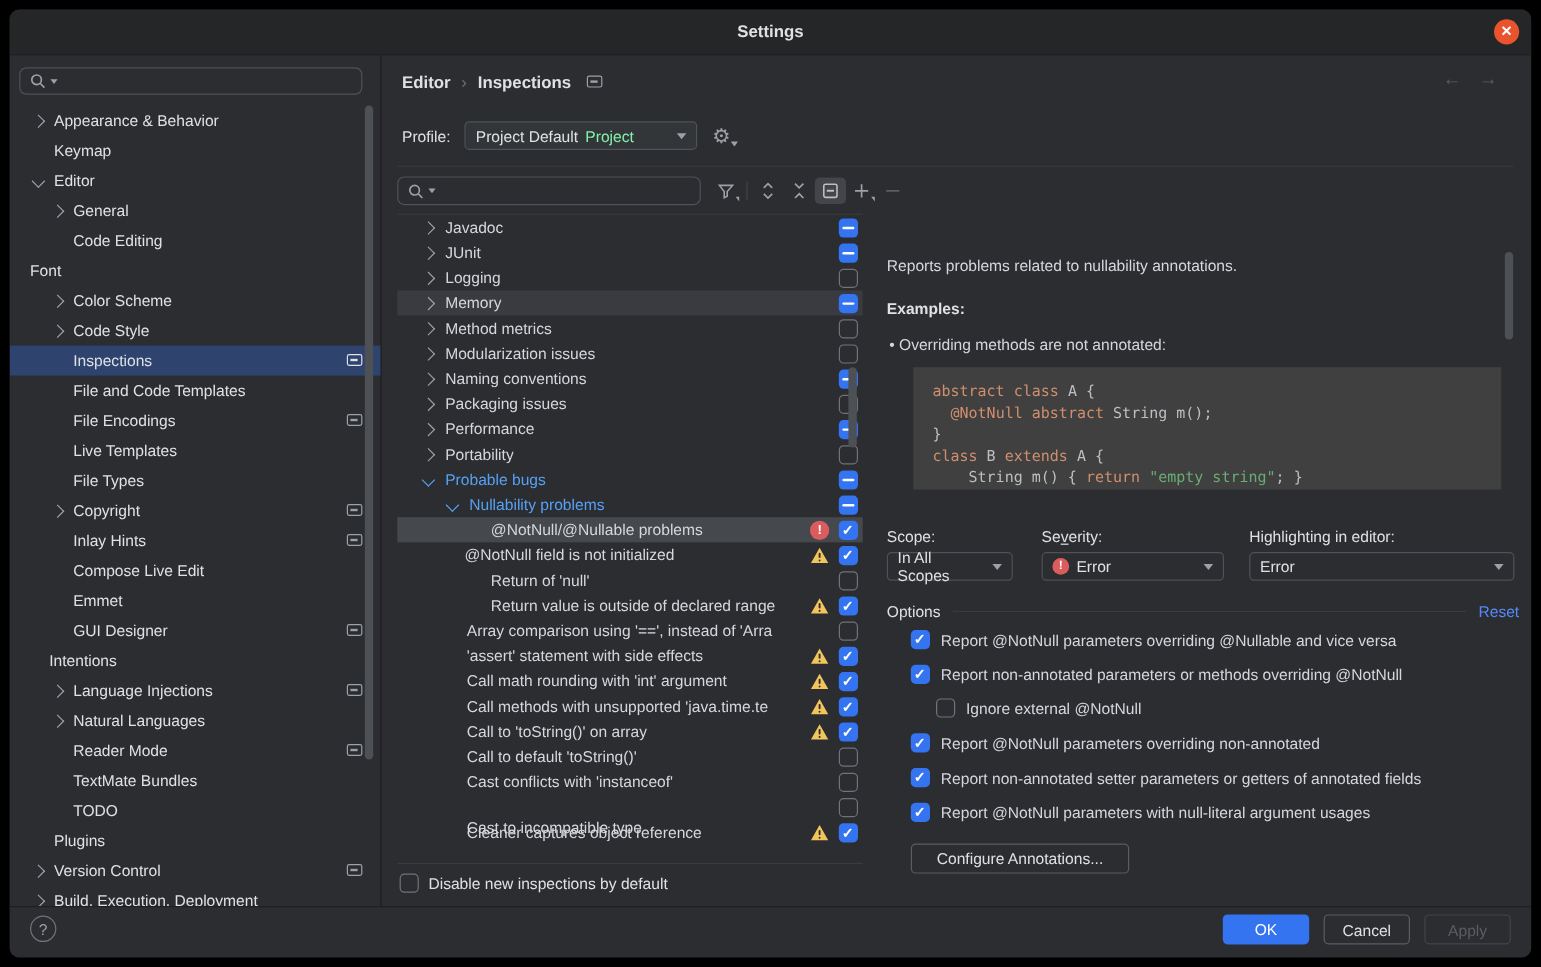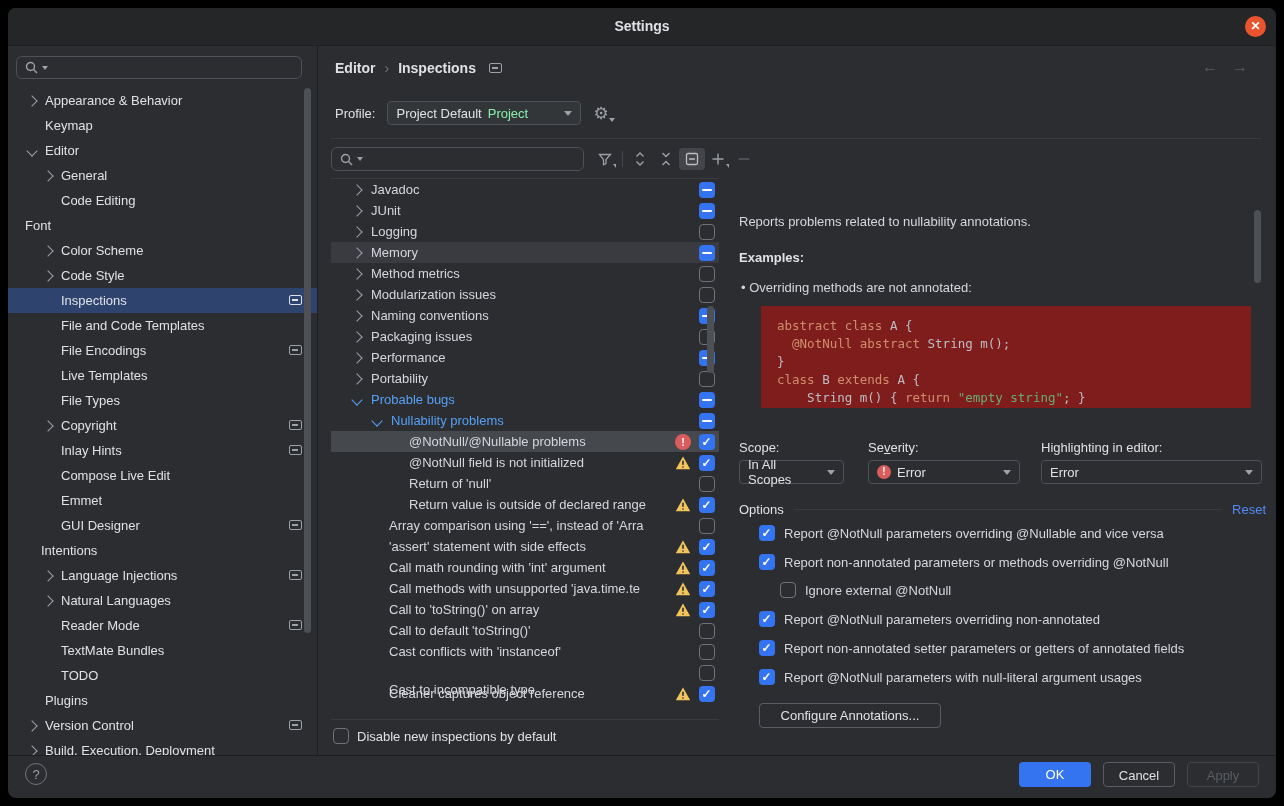--- a/index.html
+++ b/index.html
@@ -72,21 +72,21 @@
   .err-ico { width:16px; height:16px; border-radius:50%; background:#db5c5c; color:#fff; font-weight:bold; font-size:11px; text-align:center; line-height:16px; display:block; }
   #tree-scroll { position:absolute; left:388px; top:260px; width:7px; height:67px; background:#4d5055; border-radius:4px; }
   #tree-bottom-line { position:absolute; left:12px; top:673px; width:388px; height:1px; background:#393b40; }
   #disable-row { position:absolute; left:14px; top:682px; display:flex; align-items:center; gap:8px; font-size:13px; color:#dfe1e5; cursor:pointer; }
 
   
   #details { position:absolute; left:412px; top:122px; width:545px; height:585px; }
   #desc { position:absolute; left:8px; top:46px; font-size:13px; color:#d5d7dd; }
   #examples { position:absolute; left:8px; top:82px; font-size:13px; font-weight:bold; color:#dfe1e5; }
   #bullet-row { position:absolute; left:10px; top:112px; font-size:13px; color:#d5d7dd; }
-  #code-block { position:absolute; left:30px; top:138px; width:490px; height:102px; background:#7f1d1d; overflow:hidden; padding:11px 0 0 16px; }
+  #code-block { position:absolute; left:30px; top:138px; width:490px; height:102px; background:#404040; overflow:hidden; padding:11px 0 0 16px; }
   .code-line { font-family:"DejaVu Sans Mono","Liberation Mono",monospace; font-size:12.5px; line-height:18px; white-space:pre; color:#bcbec4; }
   .kw { color:#cf8e6d; } .ann { color:#cf8e6d; } .str { color:#6aab73; } .pl { color:#bcbec4; }
   #desc-scroll { position:absolute; right:15px; top:42px; width:7px; height:73px; background:#4d5055; border-radius:4px; }
 
   .fld-label { position:absolute; font-size:13px; color:#dfe1e5; }
   .combo { position:absolute; height:24px; border:1px solid #4e5157; border-radius:4px; display:flex; align-items:center; padding:0 8px; gap:6px; font-size:13px; color:#dfe1e5; cursor:pointer; background:#2b2d30; }
   .combo .caret { margin-left:auto; }
   #options-head { position:absolute; left:8px; top:334px; width:527px; display:flex; align-items:center; gap:10px; }
   #options-title { font-size:13px; color:#dfe1e5; }
   #options-line { flex:1; height:1px; background:#393b40; }
@@ -376,21 +376,21 @@
           <span class="box cb mixed"></span>
         </div>
         <div class="t-row selected">
           <span class="lbl" style="margin-left: 78px; max-width: 278px;">@NotNull/@Nullable problems</span>
           <span class="sev">
             <span class="err-ico">!</span>
           </span>
           <span class="box cb on"></span>
         </div>
         <div class="t-row">
-          <span class="lbl" style="margin-left: 78px; max-width: 278px;">@NotNull field is not initialized</span>
+          <span class="lbl" style="margin-left: 56px; max-width: 278px;">@NotNull field is not initialized</span>
           <span class="sev"><svg width="16" height="16" viewBox="0 0 16 16">
               <path d="M8 1.5 L15.2 14.2 H0.8 Z" fill="#f2c55c"></path>
               <rect x="7.2" y="5.6" width="1.6" height="4.4" rx="0.8" fill="#2b2d30"></rect>
               <rect x="7.2" y="11.2" width="1.6" height="1.7" rx="0.8" fill="#2b2d30"></rect>
             </svg></span>
           <span class="box cb on"></span>
         </div>
         <div class="t-row">
           <span class="lbl" style="margin-left: 78px; max-width: 278px;">Return of 'null'</span>
           <span class="box cb off"></span>

